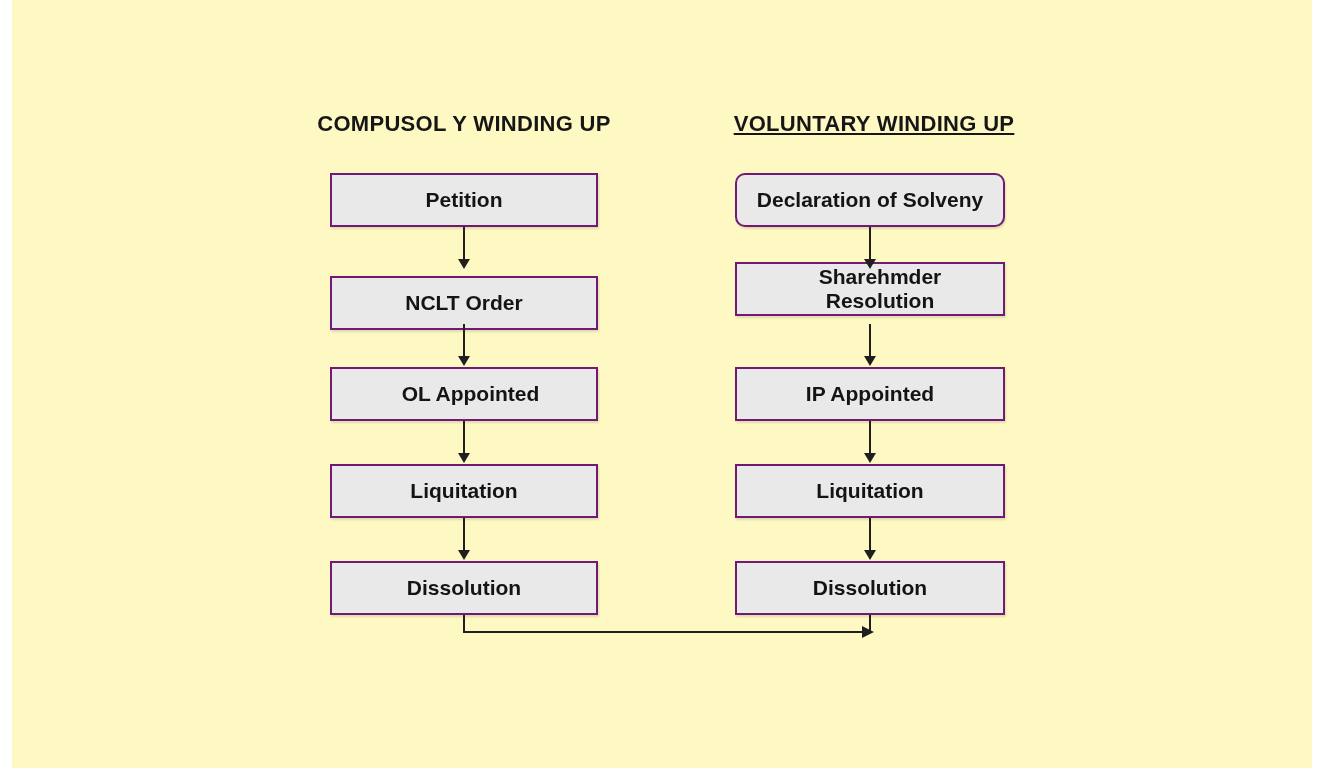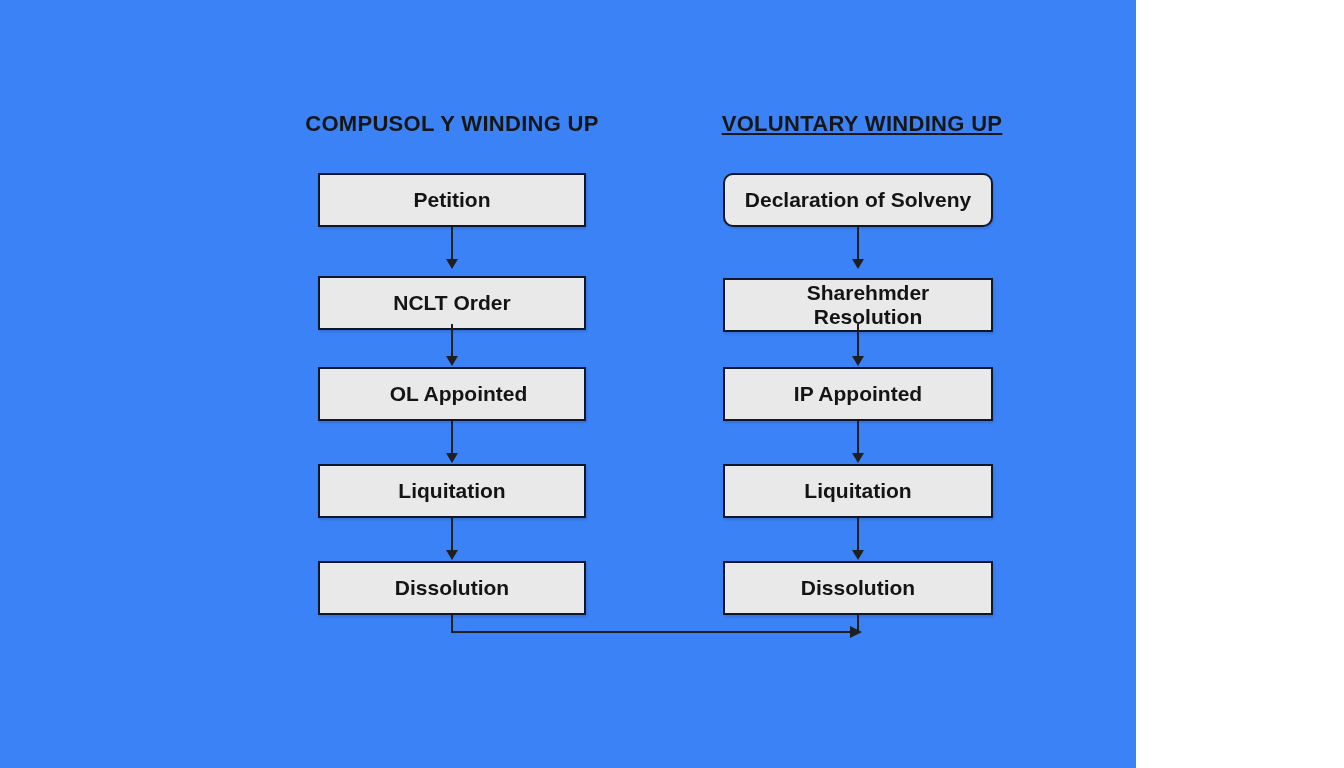--- a/index.html
+++ b/index.html
@@ -3,41 +3,42 @@
 <meta charset="utf-8">
 <style>
   html, body {
     margin: 0;
     padding: 0;
     background: #ffffff;
     font-family: "Liberation Sans", sans-serif;
   }
   .canvas {
     position: relative;
-    width: 1136px;
+    width: 1300px;
     height: 768px;
-    background: #3b82f6;
+    background: #fef9c3;
     overflow: hidden;
+    margin-left: 12px;
   }
   .col-title {
     position: absolute;
     top: 111px;
     transform: translateX(-50%);
     font-size: 22px;
     font-weight: bold;
     color: #161616;
     letter-spacing: 0.3px;
     white-space: nowrap;
   }
   .flow-box {
     position: absolute;
     box-sizing: border-box;
     height: 54px;
     background: #e9e9e9;
-    border: 2px solid #0f172a;
+    border: 2px solid #701a75;
     display: flex;
     align-items: center;
     justify-content: center;
     text-align: center;
     font-size: 21px;
     font-weight: bold;
     color: #141414;
     line-height: 1.15;
     white-space: pre-line;
     box-shadow: 1px 2px 2px rgba(0,0,0,0.12);
@@ -100,21 +101,21 @@
     <div class="flow-box" style="top:561px;">Dissolution</div>
 
     <div class="varrow head-down" style="left:451px; top:227px; height:33px;"></div>
     <div class="varrow head-down" style="left:451px; top:324px; height:33px;"></div>
     <div class="varrow head-down" style="left:451px; top:421px; height:33px;"></div>
     <div class="varrow head-down" style="left:451px; top:518px; height:33px;"></div>
   </div>
 
   <div class="col-right">
     <div class="flow-box" style="top:173px;border-radius:10px;">Declaration of Solveny</div>
-    <div class="flow-box" style="top:278px;padding-left:20px;">Sharehmder
+    <div class="flow-box" style="top:262px;padding-left:20px;">Sharehmder
 Resolution</div>
     <div class="flow-box" style="top:367px;text-align:center;">IP Appointed</div>
     <div class="flow-box" style="top:464px;">Liquitation</div>
     <div class="flow-box" style="top:561px;">Dissolution</div>
 
     <div class="varrow head-down" style="left:857px; top:227px; height:33px;"></div>
     <div class="varrow head-down" style="left:857px; top:324px; height:33px;"></div>
     <div class="varrow head-down" style="left:857px; top:421px; height:33px;"></div>
     <div class="varrow head-down" style="left:857px; top:518px; height:33px;"></div>
   </div>

